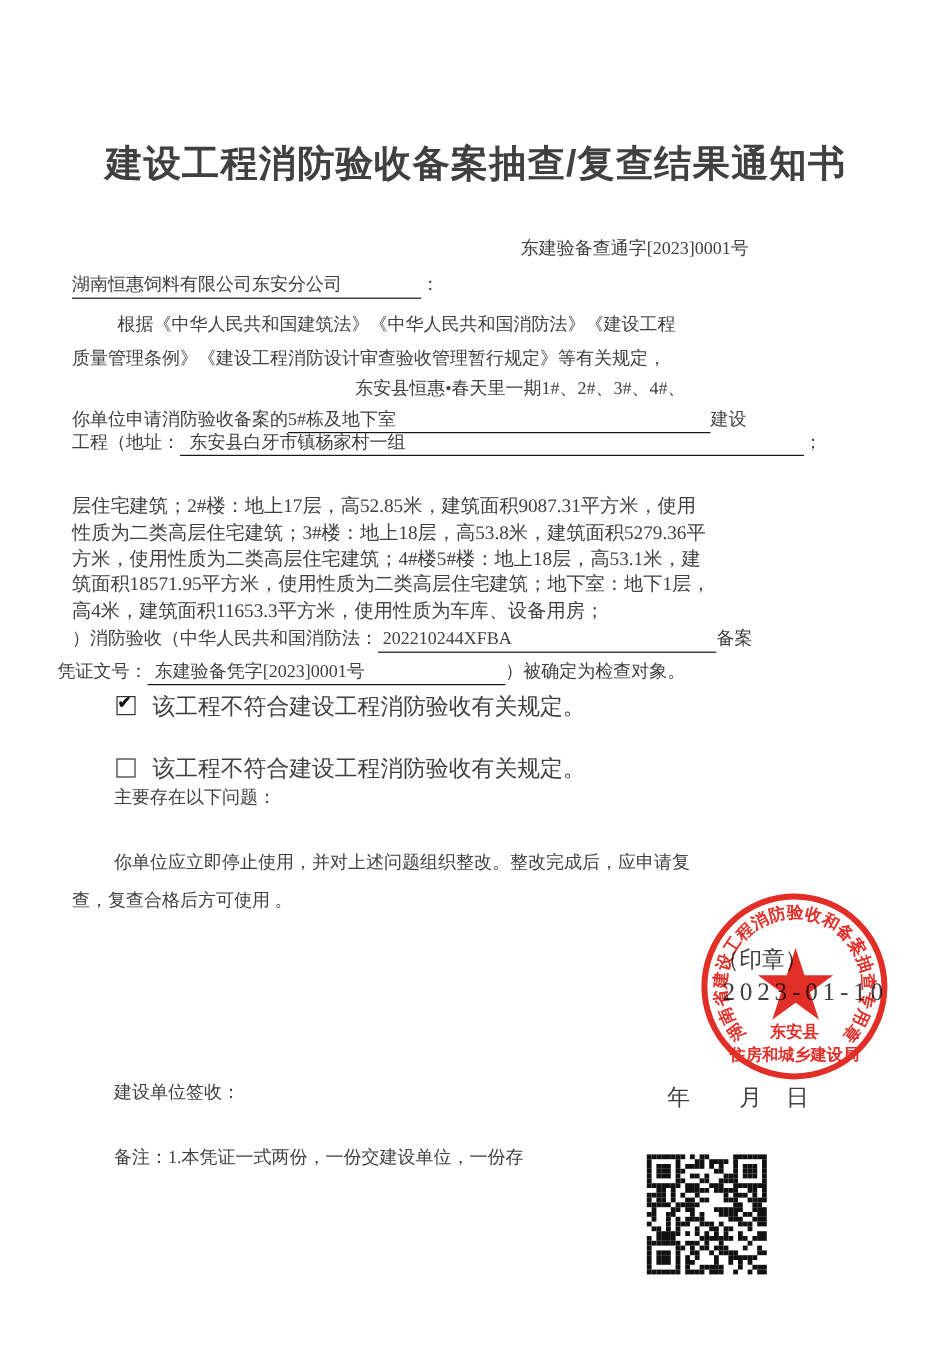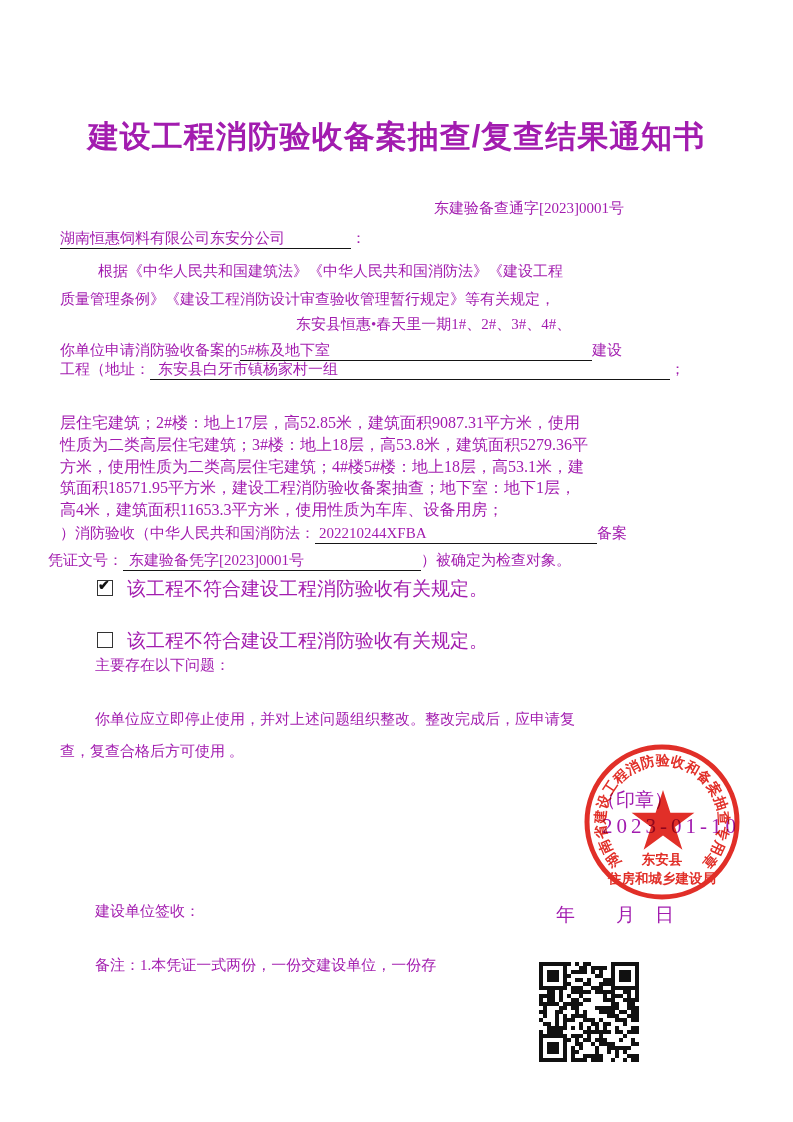--- a/index.html
+++ b/index.html
@@ -1,21 +1,21 @@
 <!DOCTYPE html>
 <html style="--seal: #e0231c;"><head>
 <meta charset="utf-8">
 <style>
   html,body{margin:0;padding:0;background:#ffffff;}
   .page{
     position:relative;
     width:793px;height:1120px;
     background:#ffffff;
     font-family:"Liberation Serif","DejaVu Serif",serif;
-    color:#a21caf;
+    color:#404040;
     overflow:hidden;
   }
   .title{
     position:absolute;top:116px;left:0;width:793px;
     text-align:center;
     font-family:"Liberation Sans","DejaVu Sans",sans-serif;
     font-weight:bold;font-size:31px;letter-spacing:1px;
   }
   .ln{position:absolute;white-space:nowrap;font-size:15px;line-height:1.25;}
   .dense{font-size:16px;}
@@ -73,21 +73,21 @@
     <span>你单位申请消防验收备案的</span><span class="u" style="width:352px;">5#栋及地下室</span><span>建设</span>
   </div>
 
   <div class="ln" style="top:360px;left:60px;">
     <span>工程（地址：</span><span class="u" style="width:512px;padding-left:8px;">东安县白牙市镇杨家村一组</span><span>；</span>
   </div>
 
   <div class="ln dense" style="top:413px;left:60px;">层住宅建筑；2#楼：地上17层，高52.85米，建筑面积9087.31平方米，使用</div>
   <div class="ln dense" style="top:435px;left:60px;">性质为二类高层住宅建筑；3#楼：地上18层，高53.8米，建筑面积5279.36平</div>
   <div class="ln dense" style="top:457px;left:60px;">方米，使用性质为二类高层住宅建筑；4#楼5#楼：地上18层，高53.1米，建</div>
-  <div class="ln dense" style="top:478px;left:60px;">筑面积18571.95平方米，建设工程消防验收备案抽查；地下室：地下1层，</div>
+  <div class="ln dense" style="top:478px;left:60px;">筑面积18571.95平方米，使用性质为二类高层住宅建筑；地下室：地下1层，</div>
   <div class="ln dense" style="top:500px;left:60px;">高4米，建筑面积11653.3平方米，使用性质为车库、设备用房；</div>
 
   <div class="ln" style="top:524px;left:60px;">
     <span>）消防验收（中华人民共和国消防法：</span><span class="u" style="width:278px;padding-left:4px;">202210244XFBA</span><span>备案</span>
   </div>
 
   <div class="ln" style="top:551px;left:48px;">
     <span>凭证文号：</span><span class="u" style="width:292px;padding-left:6px;">东建验备凭字[2023]0001号</span><span>）被确定为检查对象。</span>
   </div>
 

